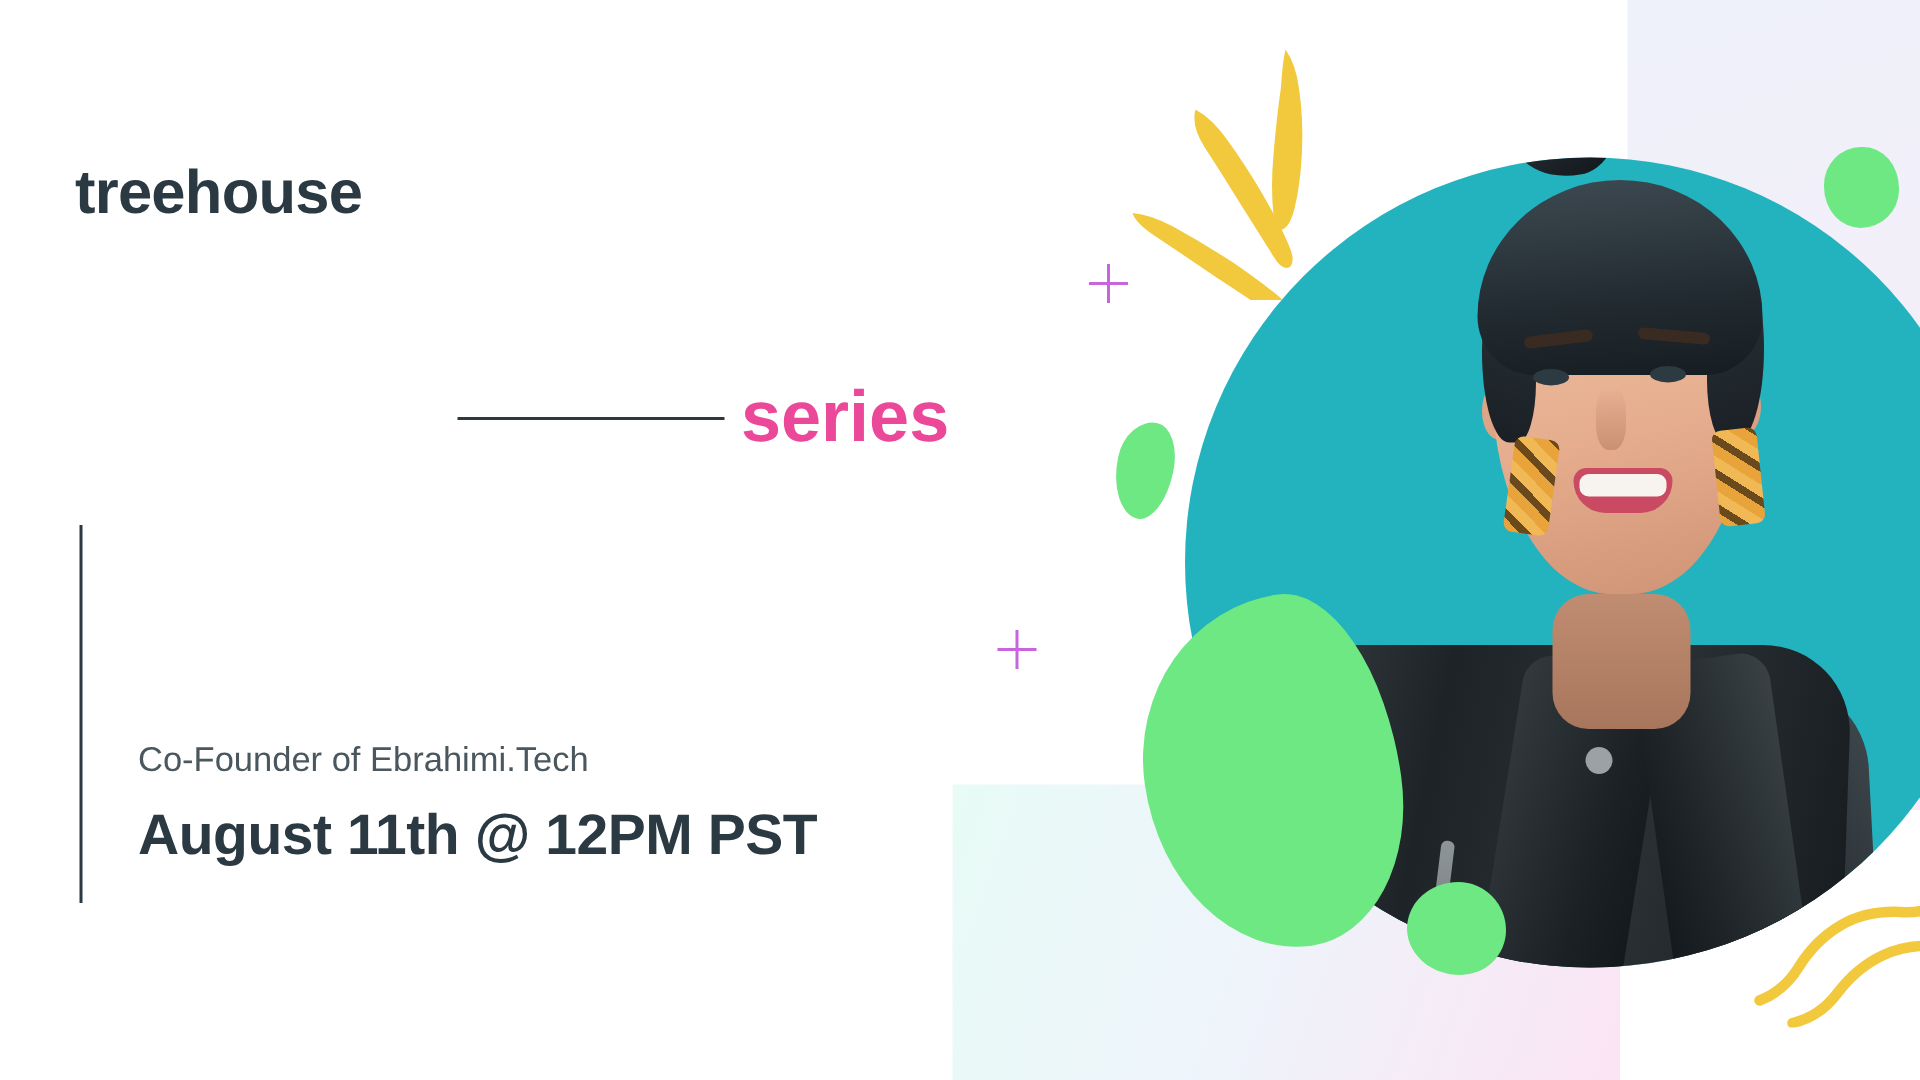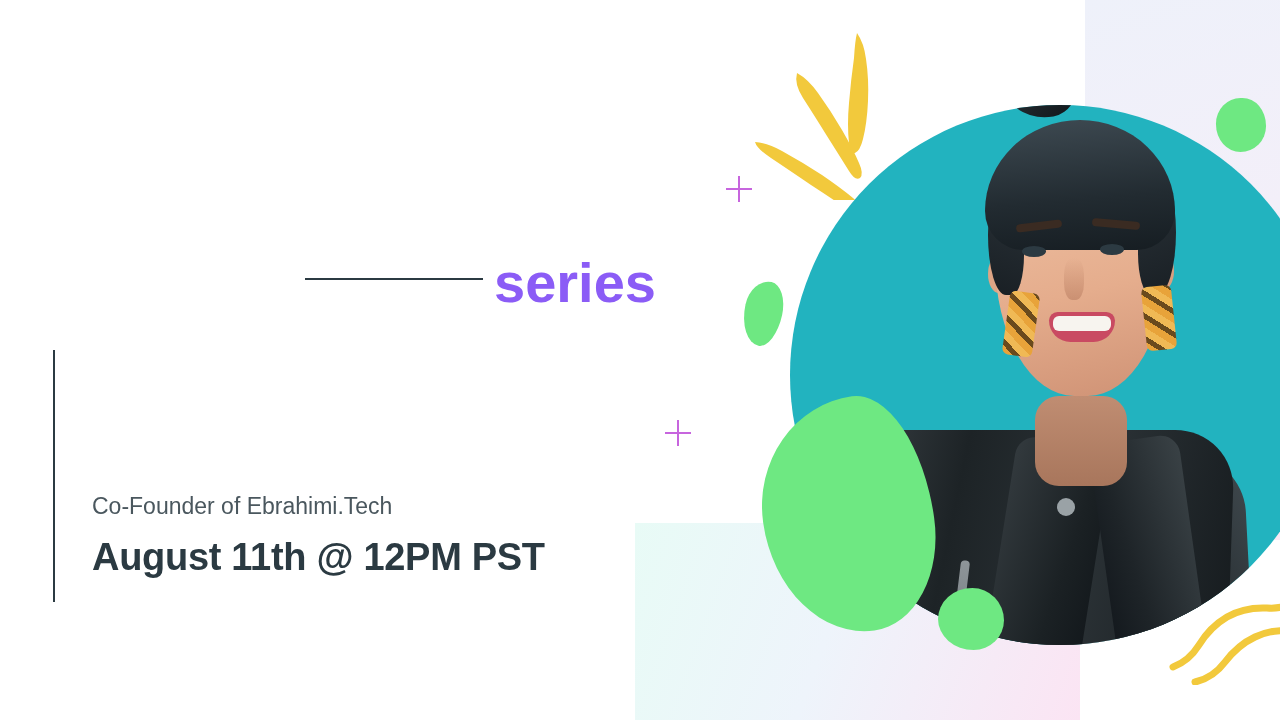--- a/index.html
+++ b/index.html
@@ -238,22 +238,22 @@
     color:transparent;
     -webkit-text-stroke:1.6px #2b3a42;
     text-shadow:0 0 0 transparent;
   }
   .series-rule {
     position:absolute; left:305px; top:278px;
     width:178px; height:2px; background:#2b3a42;
   }
   .series-word {
     position:absolute; left:494px; top:255px;
-    font-size:56px; font-weight:600; letter-spacing:0px;
-    color:#8b5cf6; line-height:1;
+    font-size:48px; font-weight:600; letter-spacing:0px;
+    color:#ec4899; line-height:1;
   }
 
   .vbar {
     position:absolute; left:53px; top:350px;
     width:2px; height:252px; background:#2b3a42;
   }
 
   .talk-title {
     position:absolute; left:92px; top:369px;
     width:450px;
@@ -338,20 +338,21 @@
 
   <svg class="squiggles" viewBox="0 0 125 100">
     <g fill="none" stroke="#f2c93c" stroke-width="7" stroke-linecap="round">
       <path d="M8 82 q16 -6 26 -22 q11 -18 28 -28 q17 -10 40 -9 q14 1 22 -4"></path>
       <path d="M30 97 q18 -4 30 -20 q13 -17 30 -25 q17 -8 35 -6"></path>
     </g>
   </svg>
 
   <div class="content">
 
+    <div class="logo-word">treehouse</div>
 
 
     <div class="series-rule"></div>
 
     <div class="series-word">series</div>
 
     <div class="vbar"></div>
 
 
 

